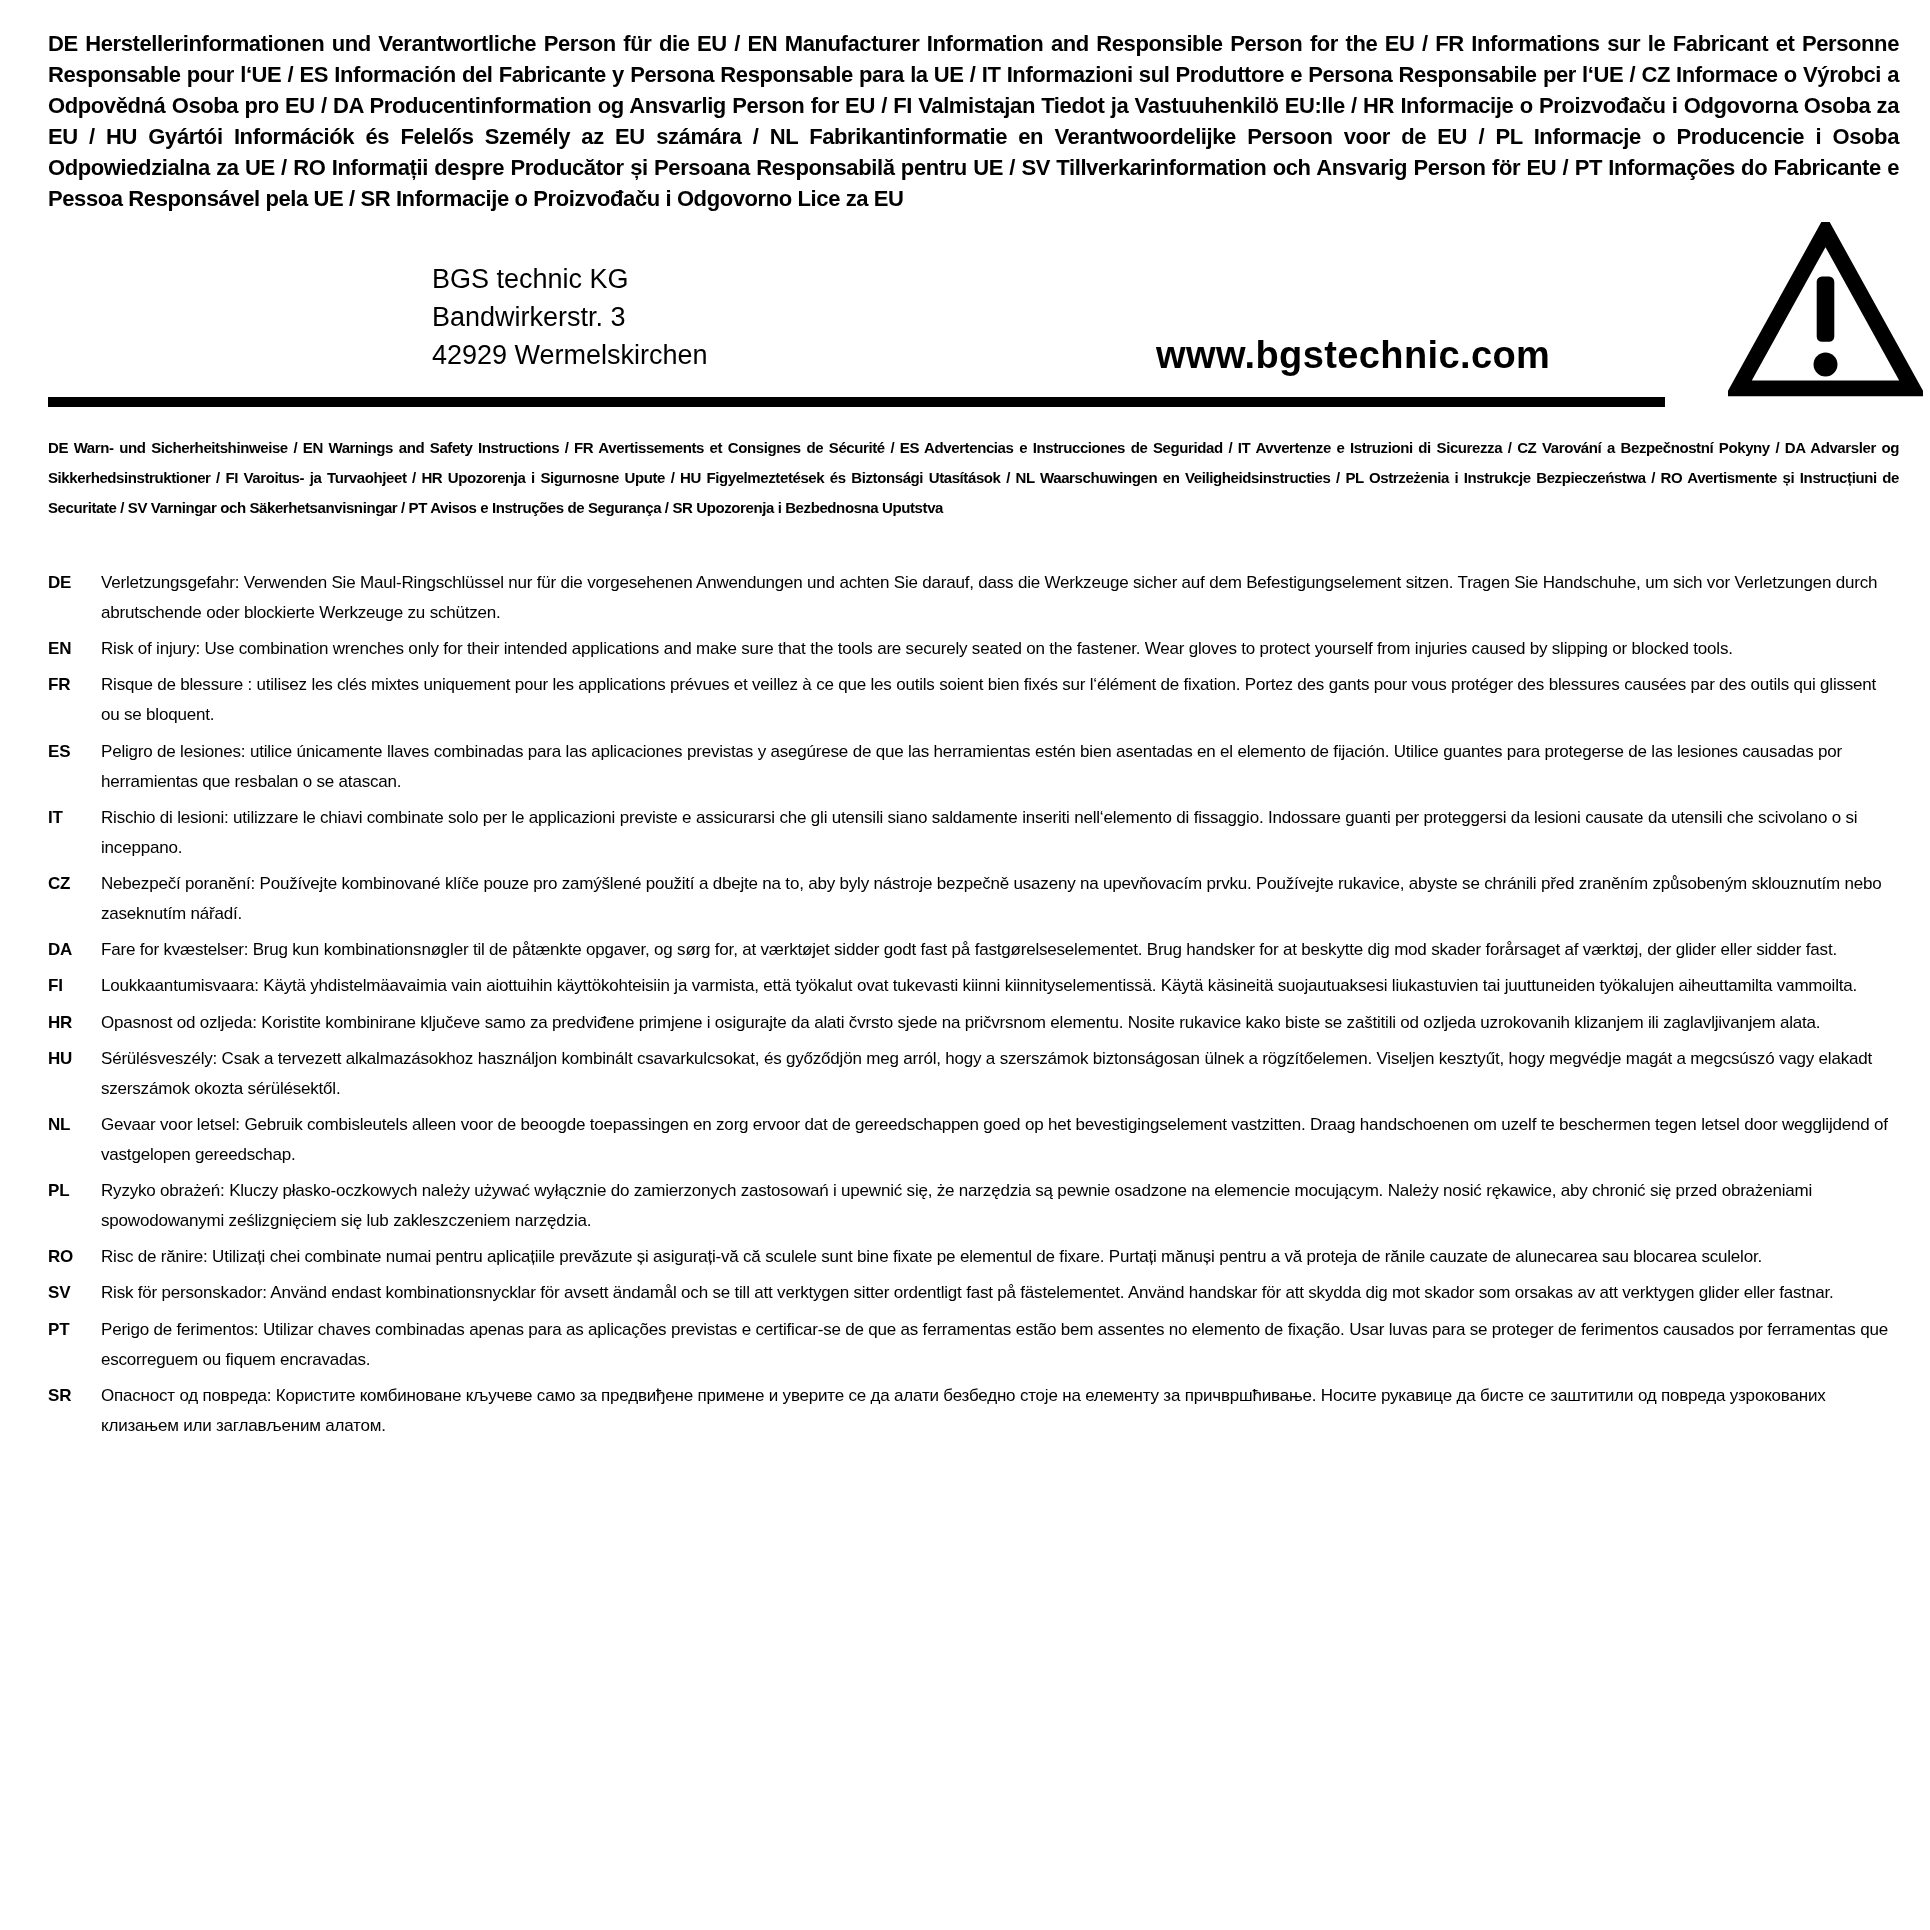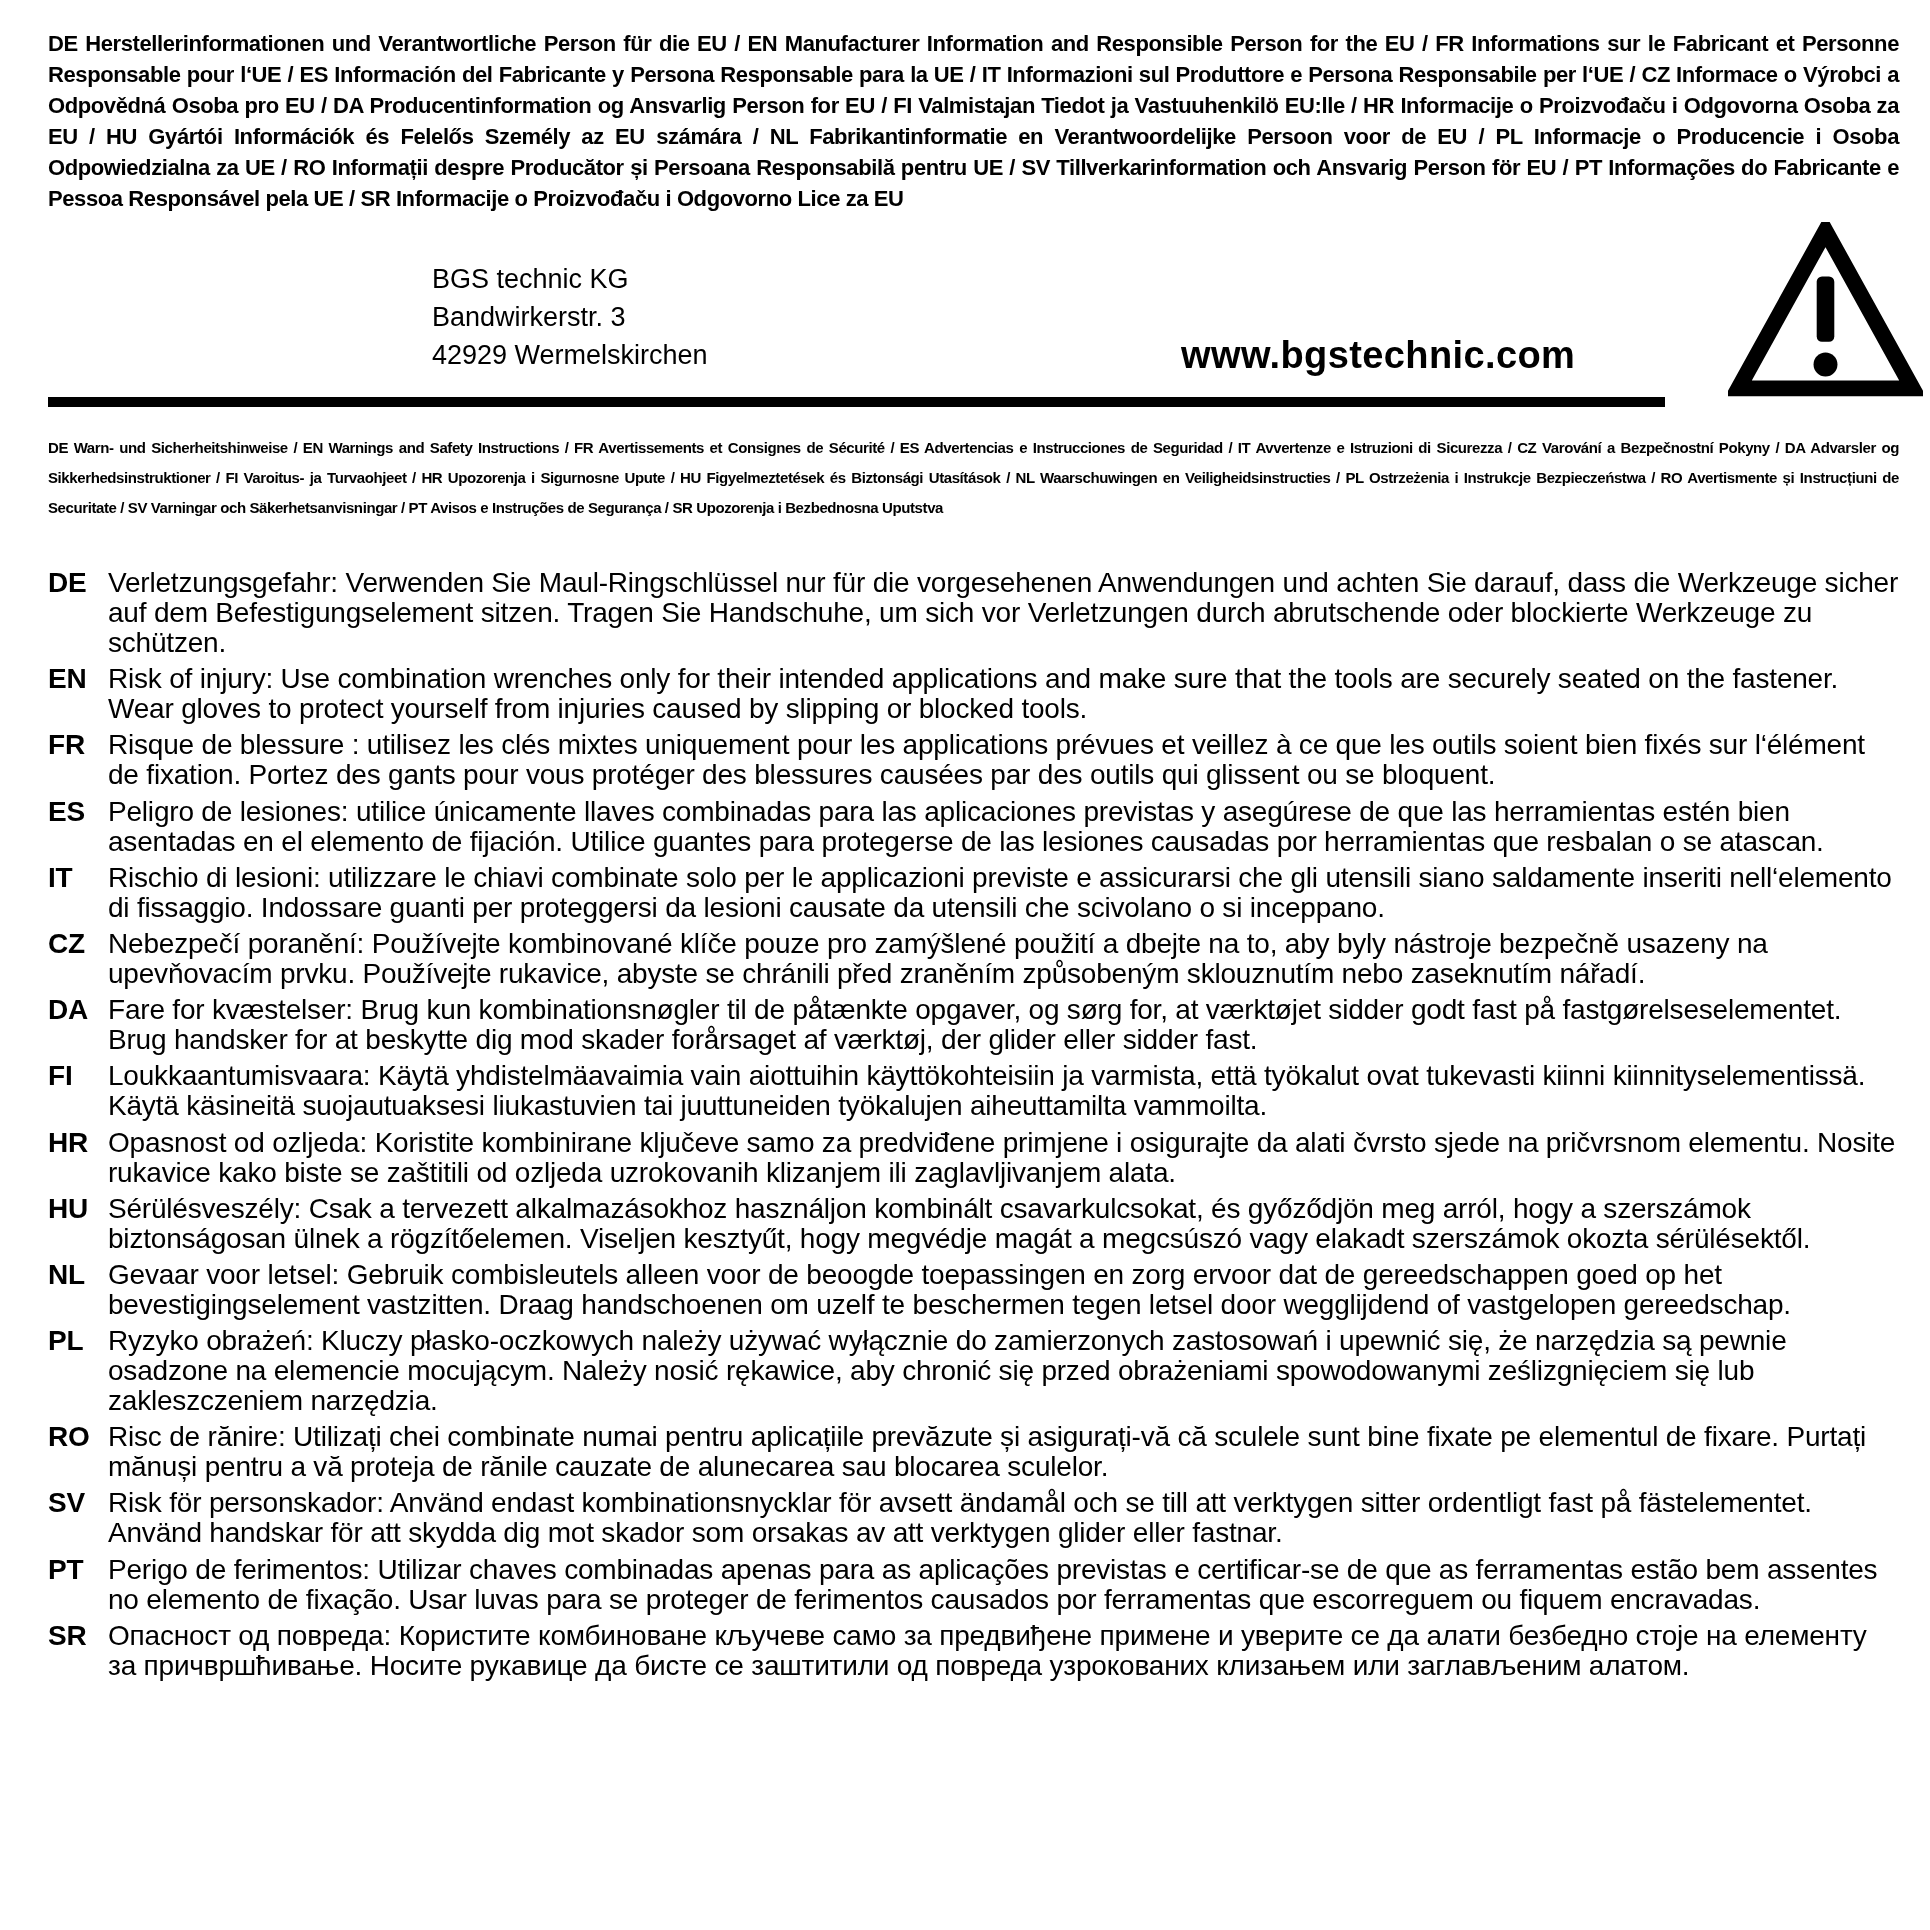--- a/index.html
+++ b/index.html
@@ -26,37 +26,37 @@
     transform:scaleX(0.82); transform-origin:0 0;
   }
   .bgs-wordmark .reg { font-size:44px; letter-spacing:0; vertical-align:super; position:relative; top:-75px; left:4.7px; }
   .bgs-technic {
     position:absolute; left:90px; top:137px;
     font-size:28px; font-weight:bold; letter-spacing:21px; white-space:nowrap;
   }
 
   .company-address { position:absolute; left:384px; top:33px; font-size:27px; line-height:38px; }
   .company-contact { position:absolute; left:767px; top:33px; font-size:27px; line-height:38px; }
-  .website { position:absolute; left:1133px; top:107px; font-size:38px; font-weight:bold; letter-spacing:0.4px; }
+  .website { position:absolute; left:1108px; top:107px; font-size:38px; font-weight:bold; letter-spacing:0.4px; }
 
   .warning-triangle { position:absolute; left:1680px; top:-4.7px; }
 
   .divider { width:1617px; height:10px; background:#000; }
 
   .warnings-header {
     margin-top:26.5px;
     font-size:15px; font-weight:bold; line-height:30px;
     text-align:justify; letter-spacing:-0.4px;
   }
 
   .warnings-list { margin-top:45px; }
   .warning-item {
     display:grid; grid-template-columns:53px 1fr;
     margin-bottom:6.2px;
-    font-size:28px; line-height:30px; letter-spacing:-0.2px;gap:7px;
+    font-size:17px; line-height:30px; letter-spacing:-0.2px;
   }
   .lang-code { font-weight:bold; }
   .lang-text { text-align:left; }
 </style>
 </head>
 <body>
 
 <div class="page">
 
   <p class="manufacturer-header">DE Herstellerinformationen und Verantwortliche Person für die EU / EN Manufacturer Information and Responsible Person for the EU / FR Informations sur le Fabricant et Personne Responsable pour l‘UE / ES Información del Fabricante y Persona Responsable para la UE / IT Informazioni sul Produttore e Persona Responsabile per l‘UE / CZ Informace o Výrobci a Odpovědná Osoba pro EU / DA Producentinformation og Ansvarlig Person for EU / FI Valmistajan Tiedot ja Vastuuhenkilö EU:lle / HR Informacije o Proizvođaču i Odgovorna Osoba za EU / HU Gyártói Információk és Felelős Személy az EU számára / NL Fabrikantinformatie en Verantwoordelijke Persoon voor de EU / PL Informacje o Producencie i Osoba Odpowiedzialna za UE / RO Informații despre Producător și Persoana Responsabilă pentru UE / SV Tillverkarinformation och Ansvarig Person för EU / PT Informações do Fabricante e Pessoa Responsável pela UE / SR Informacije o Proizvođaču i Odgovorno Lice za EU</p>

